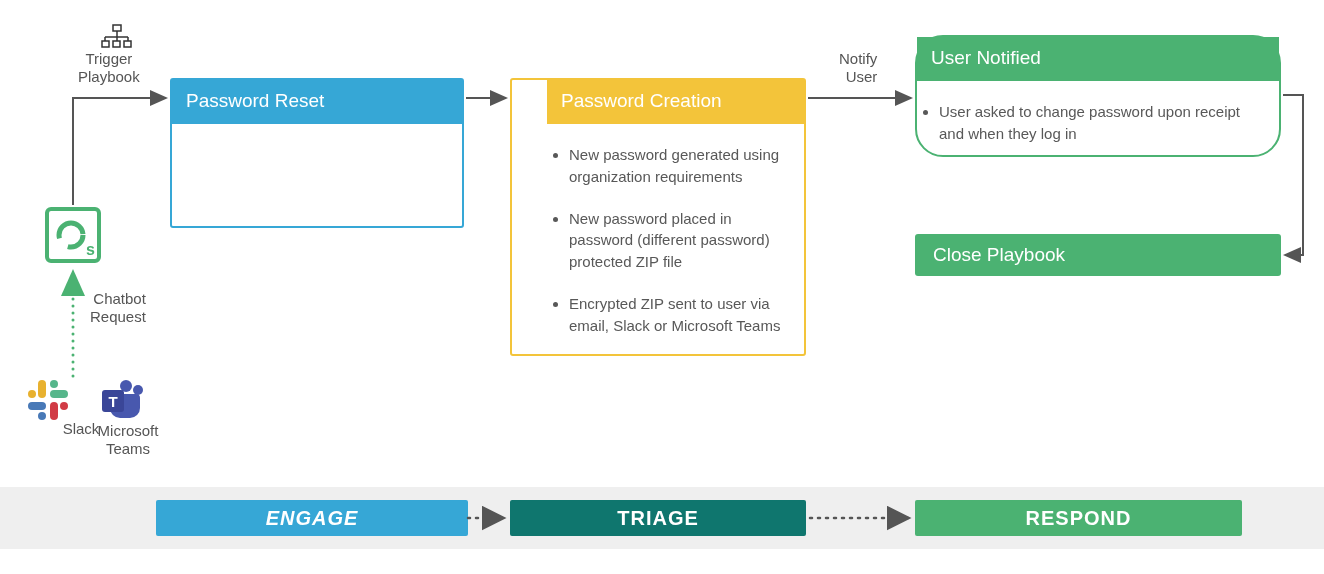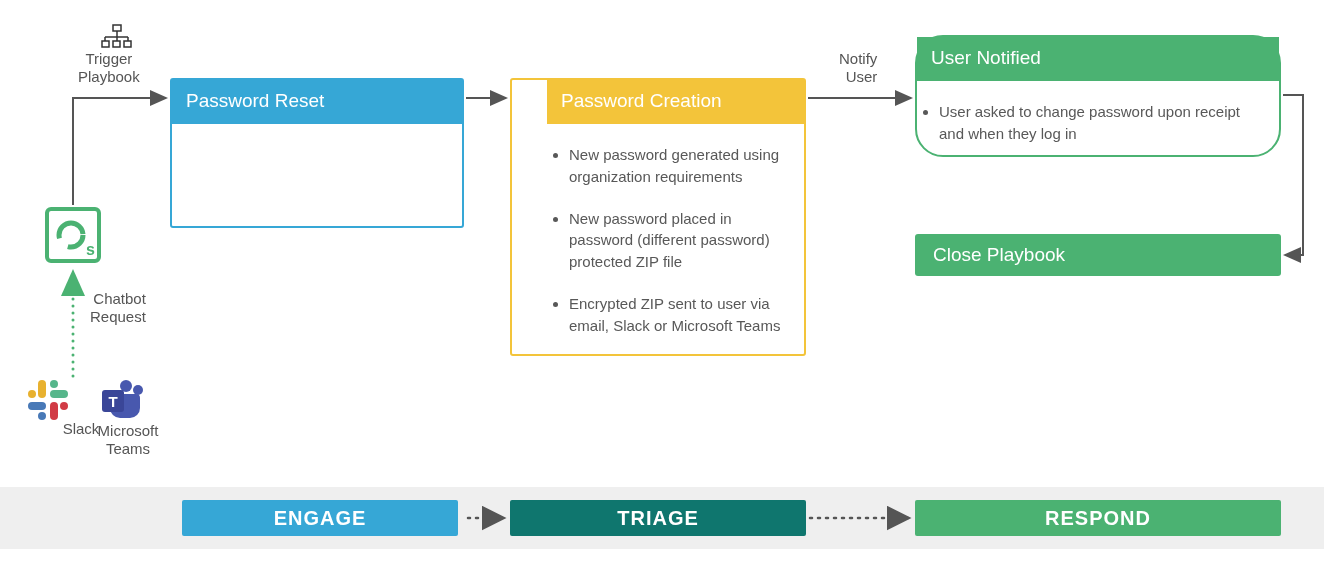--- a/index.html
+++ b/index.html
@@ -191,23 +191,23 @@
   <path class="arrow" d="M73 205 L73 98 L166 98" marker-end="url(#ah)"></path>
 
   <line class="arrow" x1="466" y1="98" x2="506" y2="98" marker-end="url(#ah)"></line>
 
   <line class="arrow" x1="808" y1="98" x2="911" y2="98" marker-end="url(#ah)"></line>
 
   <path class="arrow" d="M1283 95 L1303 95 L1303 255 L1285 255" marker-end="url(#ah)"></path>
 </svg>
 
 <div class="phase-bar">
-  <div class="phase phase-blue" style="left:182px;width:276px;">ENGAGE</div>
+  <div class="phase phase-blue" style="left:156px;width:312px;font-style:italic;">ENGAGE</div>
   <div class="phase phase-yellow" style="left:510px;width:296px;">TRIAGE</div>
-  <div class="phase phase-green" style="left:915px;width:366px;">RESPOND</div>
+  <div class="phase phase-green" style="left:915px;width:327px;">RESPOND</div>
   <svg class="overlay" width="1324" height="62" style="top:0;">
     <defs>
       <marker id="ah2" markerWidth="12" markerHeight="12" refX="9" refY="5" orient="auto">
         <path d="M0,0 L10,5 L0,10 z" fill="#555"></path>
       </marker>
     </defs>
     <line x1="468" y1="31" x2="504" y2="31" stroke="#555" stroke-width="2.5" stroke-dasharray="2 6" stroke-linecap="round" marker-end="url(#ah2)"></line>
     <line x1="810" y1="31" x2="909" y2="31" stroke="#555" stroke-width="2.5" stroke-dasharray="2 6" stroke-linecap="round" marker-end="url(#ah2)"></line>
   </svg>
 </div>

